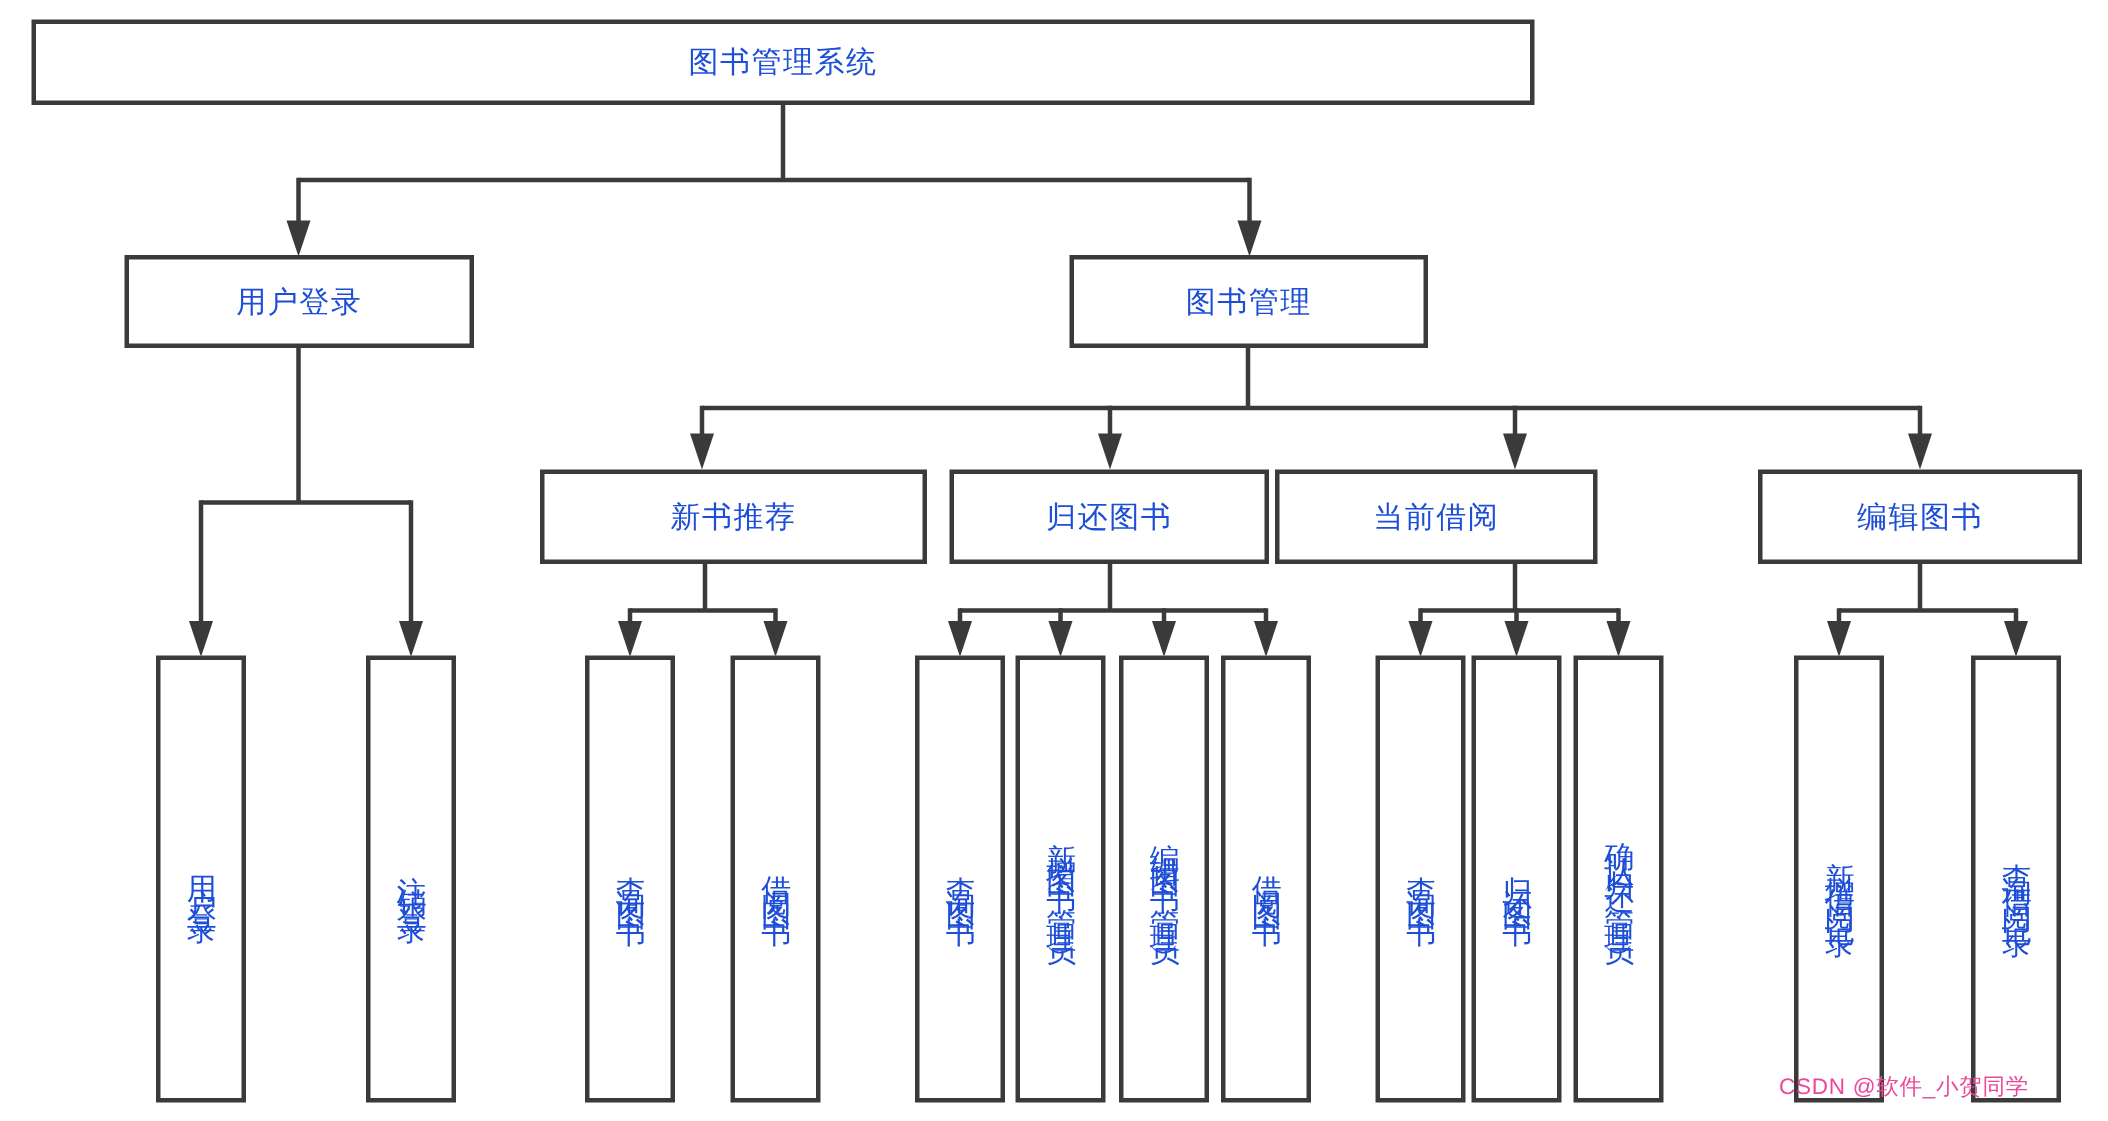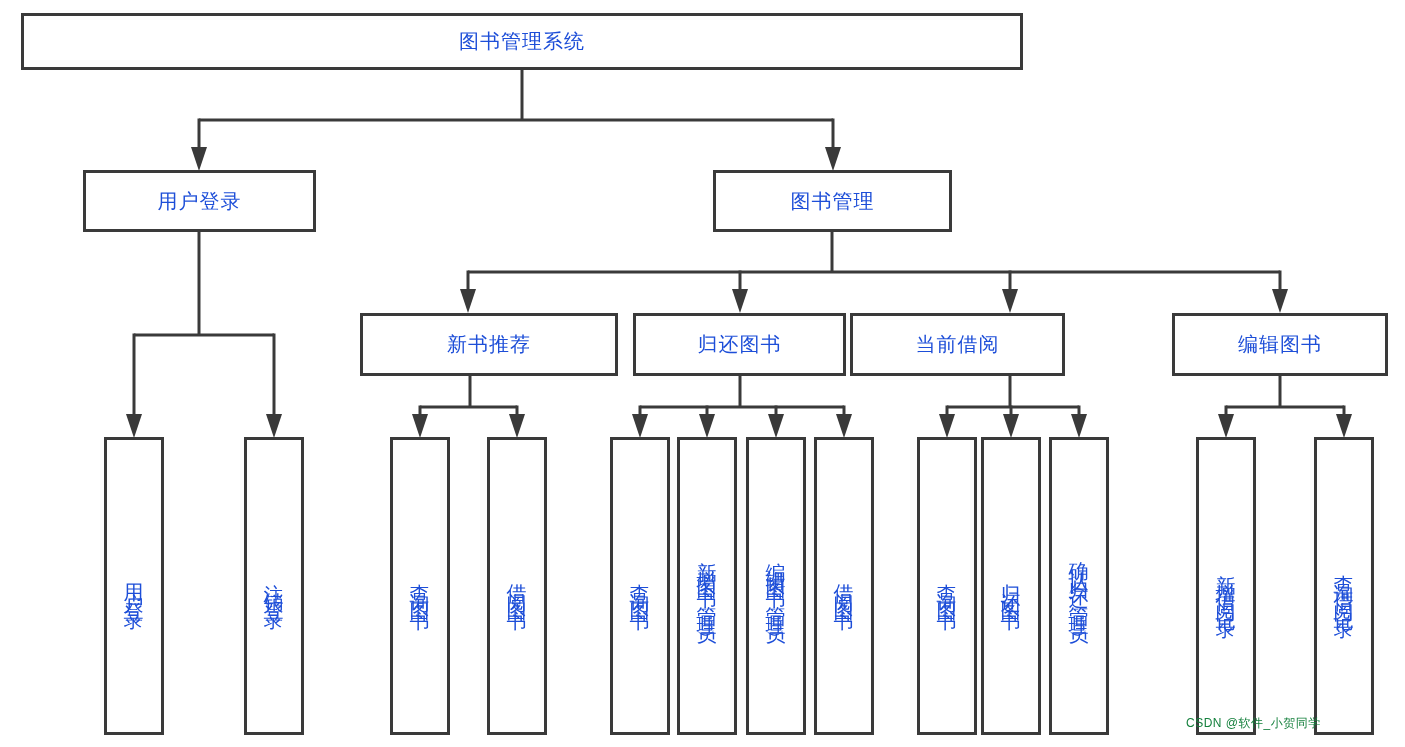--- a/index.html
+++ b/index.html
@@ -26,21 +26,21 @@
   }
   .node.v span{
     writing-mode:vertical-rl;
     text-orientation:mixed;
     letter-spacing:9px;
     line-height:1.1;
     white-space:nowrap;
   }
   .watermark{
     position:absolute;left:1186px;top:715px;
-    font-size:12px;color:#15803d;letter-spacing:0.5px;
+    font-size:15px;color:#ec4899;letter-spacing:0.5px;
     z-index:5;white-space:nowrap;
   }
 </style>
 </head>
 <body>
 
 <div class="stage">
 
   <svg class="wires" viewBox="0 0 1405 747" width="1405" height="747" xmlns="http://www.w3.org/2000/svg">
     <g stroke="#3a3a3a" stroke-width="3" fill="none">

